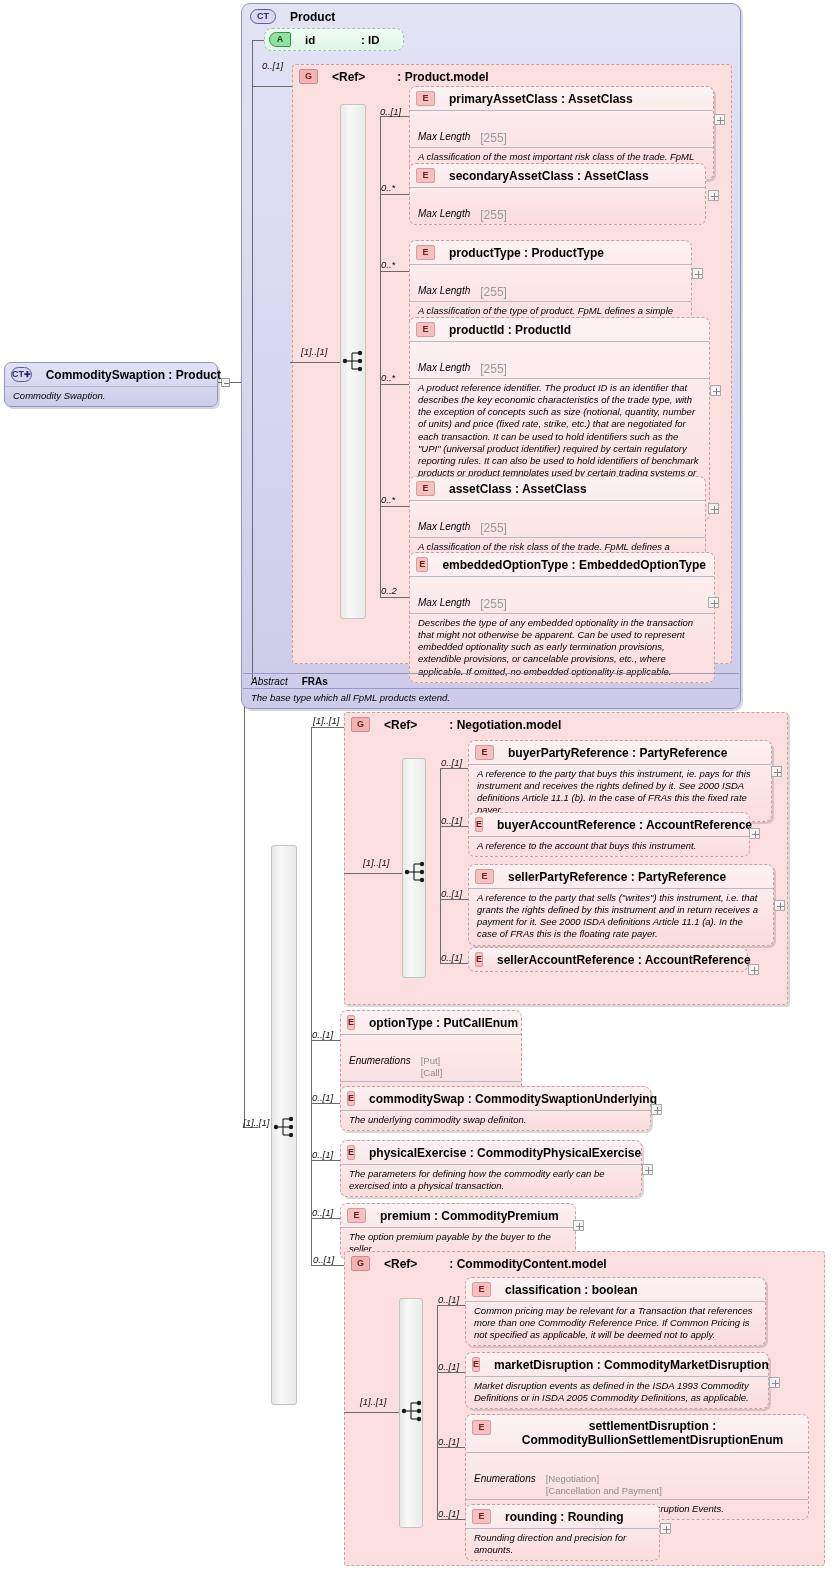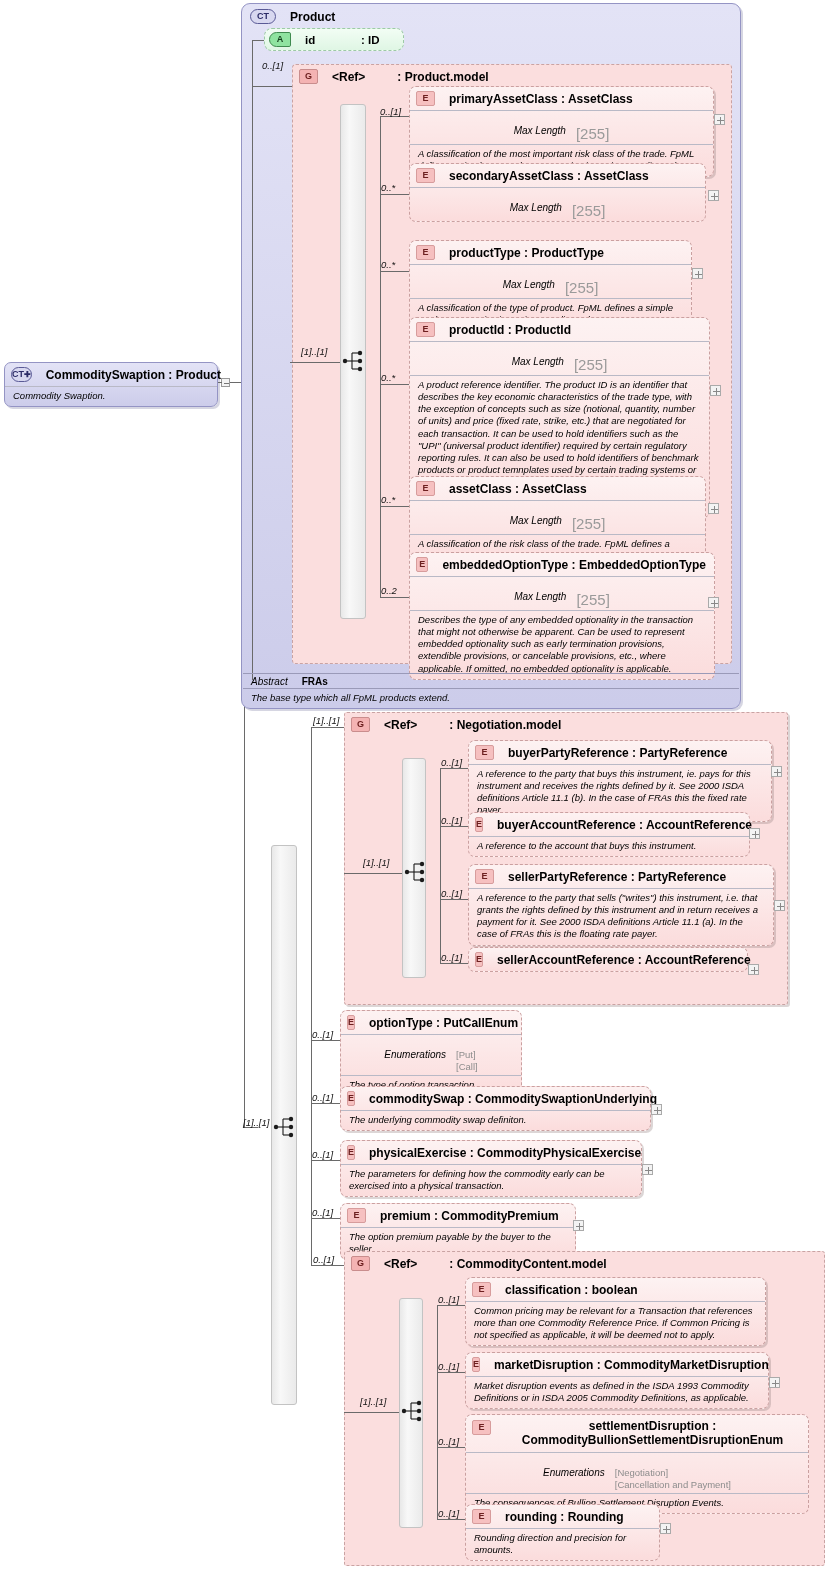--- a/index.html
+++ b/index.html
@@ -17,23 +17,23 @@
 
   
   .node { position:absolute; border-radius:7px; }
   .node .hdr {
     display:flex; align-items:center; gap:14px;
     padding:4px 8px 4px 6px;
     font-weight:bold; font-size:12px; white-space:nowrap;
   }
   .node .row {
     display:flex; align-items:flex-start; gap:10px;
-    padding:14px 8px 2px 8px;
+    padding:20px 8px 2px 8px;
     border-top:1px solid #b9b9c6;
-    font-style:italic; font-size:10px;justify-content:center;
+    font-style:italic; font-size:10px;
   }
   .node .desc {
     padding:3px 8px 4px 8px;
     border-top:1px solid #b9b9c6;
     font-style:italic; font-size:9.5px; line-height:1.28;
   }
 
   
   .badge {
     display:inline-flex; align-items:center; justify-content:center;
@@ -100,21 +100,21 @@
 
   
   .stub {
     position:absolute; width:9px; height:9px;
     border:1px solid #999; background:#f4f4f4;
   }
   .stub:before { content:""; position:absolute; left:2px; top:4px; width:5px; height:1px; background:#777; }
 
   .enumval { color:#8d8d8d; font-style:normal; font-size:9.5px; line-height:1.25; }
   .lbl-it { font-style:italic; }
-  .mono-num { color:#9a9a9a; font-style:normal; font-size:15px; }
+  .mono-num { color:#9a9a9a; font-style:normal; font-size:12px; }
 </style>
 </head>
 <body>
 
 <div class="canvas">
 
   <div class="node blue shadowb" style="left:4px; top:362px; width:214px;">
     <div class="hdr">
       <span class="badge badge-ct">CT<b style="font-size:8px;">✚</b></span>
       <span>CommoditySwaption : Product</span>

